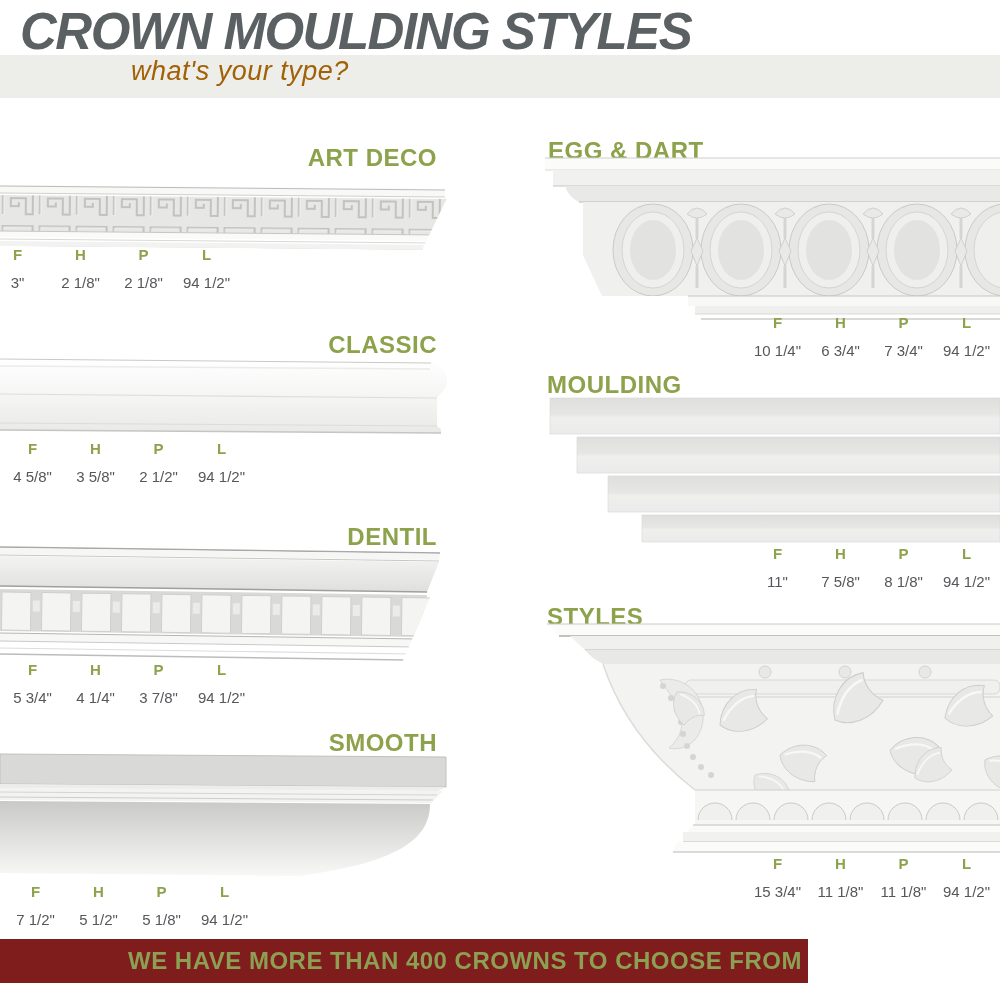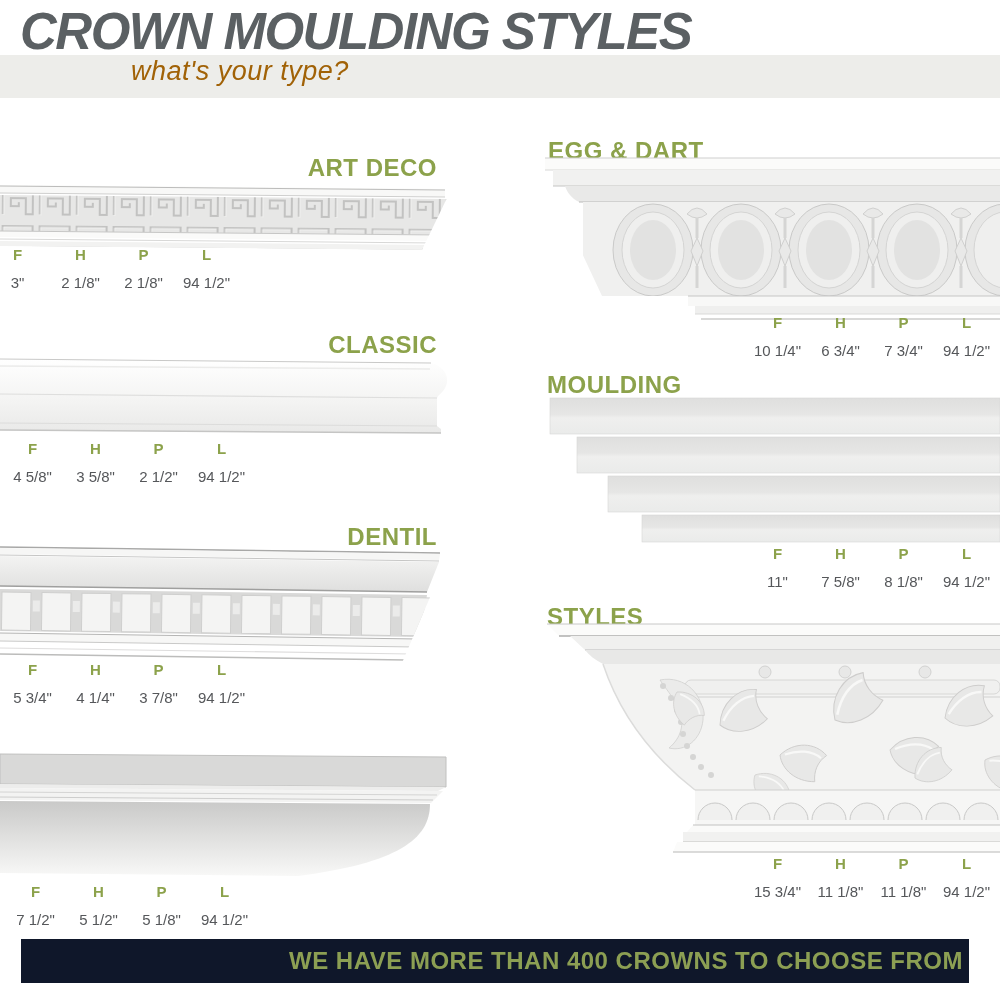--- a/index.html
+++ b/index.html
@@ -16,34 +16,34 @@
   .sec-head.right-al{text-align:right;width:437px;left:0;}
   
   .measures{position:absolute;}
   .mrow{display:flex;}
   .mcol{width:63px;text-align:center;white-space:nowrap;}
   .mlabel{color:#8ca24b;font-weight:bold;font-size:15px;}
   .mvalue{color:#55575a;font-size:15px;}
   .mrow.values{margin-top:11px;}
   .msvg{position:absolute;}
   
-  #footer-bar{position:absolute;left:0;top:939px;width:948px;height:44px;background:#0f172a;margin-left:21px;}
+  #footer-bar{position:absolute;left:0;top:939px;width:808px;height:44px;background:#7f1d1d;}
   #footer-text{position:absolute;right:6px;top:0;line-height:44px;font-size:24px;font-weight:bold;
       color:#8c9f53;letter-spacing:0.5px;white-space:nowrap;}
 </style>
 </head>
 <body>
 
 <div id="page">
 
   <div id="main-title">CROWN MOULDING STYLES</div>
   <div id="header-band"></div>
   <div id="subtitle">what's your type?</div>
 
-  <div class="sec-head right-al" style="top:154px;">ART DECO</div>
+  <div class="sec-head right-al" style="top:144px;">ART DECO</div>
   <svg class="msvg" style="left:0;top:184px;" width="450" height="72" viewBox="0 0 450 72">
     <defs>
       <pattern id="greekKey" width="37" height="36" patternUnits="userSpaceOnUse">
         <rect width="37" height="36" fill="#e7e7e6"></rect>
         <path d="M3,30 V6 H33 V30 H26 V14 H11 V22 H19 V18" fill="none" stroke="#c2c2c1" stroke-width="2"></path>
         <path d="M4,31 V7 H32" fill="none" stroke="#f6f6f5" stroke-width="0.8"></path>
       </pattern>
       <clipPath id="clipAD">
           <polygon points="0,0 447,0 447,14 420,70 0,70"></polygon>
         </clipPath>
@@ -166,20 +166,21 @@
       <span class="mcol mlabel">L</span>
     </div>
     <div class="mrow values">
       <span class="mcol mvalue">5 3/4"</span>
       <span class="mcol mvalue">4 1/4"</span>
       <span class="mcol mvalue">3 7/8"</span>
       <span class="mcol mvalue">94 1/2"</span>
     </div>
   </div>
 
+  <div class="sec-head right-al" style="top:729px;">SMOOTH</div>
   <svg class="msvg" style="left:0;top:751px;" width="448" height="131" viewBox="0 0 448 131">
     <defs>
       <linearGradient id="gradSmooth" x1="0" y1="0" x2="0" y2="1">
         <stop offset="0" stop-color="#c9c9c8"></stop>
           <stop offset="0.55" stop-color="#e3e3e2"></stop>
           <stop offset="1" stop-color="#f8f8f7"></stop>
       </linearGradient>
     </defs>
     <polygon points="0,3 446,6 446,36 0,33" fill="#d9d9d8" stroke="#c0c0bf" stroke-width="1"></polygon>
     <polygon points="0,33 446,36 438,40 0,37" fill="#ededec"></polygon>

